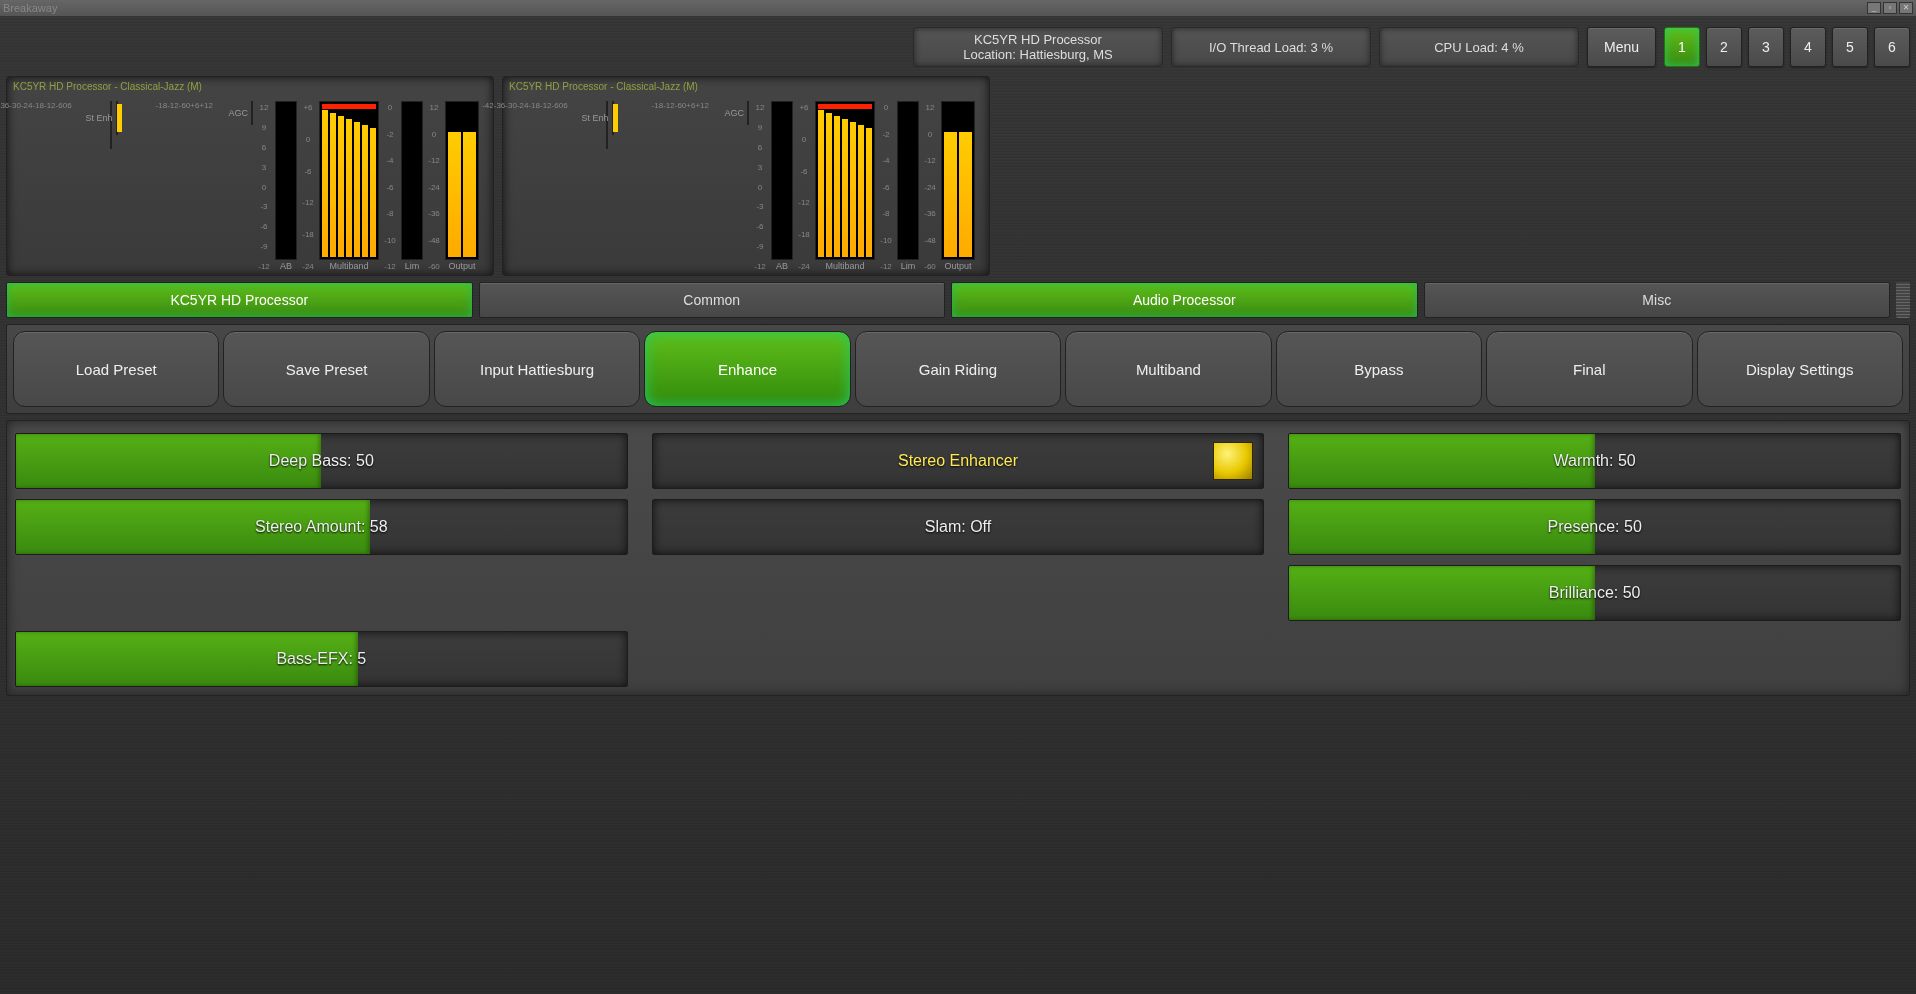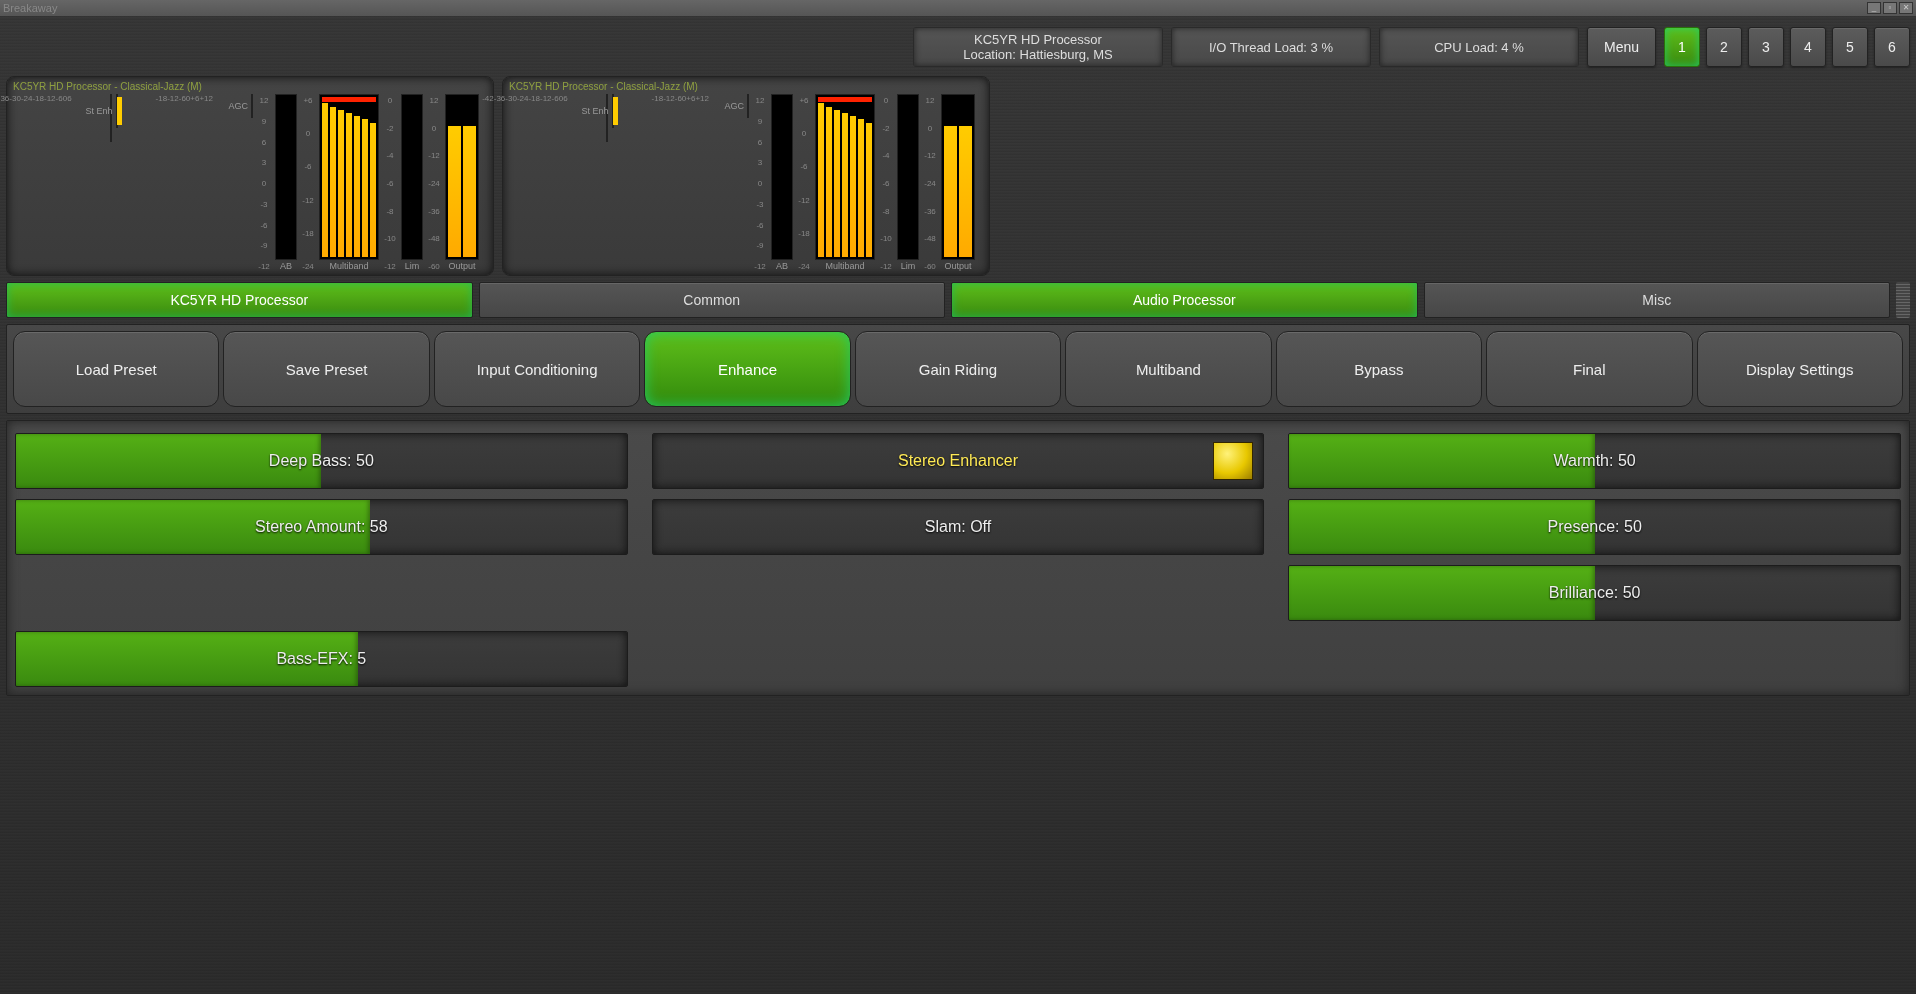--- a/index.html
+++ b/index.html
@@ -46,25 +46,25 @@
     background:linear-gradient(#5fbf1a,#3a8a0f); color:#fff;
     box-shadow:inset 0 0 8px #2c6; border:1px solid #2a6f0a;
   }
   
   .meters-row{
     display:flex; gap:8px; margin:0 6px 6px 6px; height:200px;
   }
   .meter-panel{
     flex:0 0 488px;
     background:linear-gradient(#444,#3a3a3a);
-    border:1px solid #222; border-radius:8px;
+    border:1px solid #222; border-radius:3px;
     padding:4px 6px 2px 6px;
     box-shadow:inset 0 0 10px #111;
     display:flex; flex-direction:column;
-    font-size:10px; color:#9c8;
+    font-size:10px; color:#9c8;gap:7px;
   }
   .panel-title{font-size:10px;color:#8fa040;margin-bottom:2px;}
   .panel-body{flex:1;display:flex;gap:4px;}
   .pb-left{width:240px;display:flex;flex-direction:row;gap:2px;justify-content:flex-end;}
   .hmeter{position:relative;background:#000;border:1px solid #222;display:flex;align-items:center;}
   .hmeter .lbl{position:absolute;left:-34px;font-size:9px;color:#999;width:30px;text-align:right;}
   .scale-row{height:10px;font-size:8px;color:#888;display:flex;justify-content:space-between;padding:0 2px;}
   .input-meter{height:48px;margin-left:34px;overflow:hidden;}
   .rainbow{height:100%;width:80%;background:linear-gradient(90deg,#00a 0%,#06f 15%,#0cf 30%,#0f8 45%,#3f0 60%,#cf0 75%,#ff0 88%,#fa0 100%);}
   .vbar-mark{position:absolute;top:0;bottom:0;width:3px;background:#ff0;}
@@ -418,21 +418,21 @@
     <div class="main-tab active">KC5YR HD Processor</div>
     <div class="main-tab">Common</div>
     <div class="main-tab active">Audio Processor</div>
     <div class="main-tab">Misc</div>
     <div class="handle"></div>
   </div>
 
 <div class="sub-tabs" id="sub-tabs">
     <div class="sub-tab">Load Preset</div>
     <div class="sub-tab">Save Preset</div>
-    <div class="sub-tab">Input Conditioning</div>
+    <div class="sub-tab">Input Hattiesburg</div>
     <div class="sub-tab active">Enhance</div>
     <div class="sub-tab">Gain Riding</div>
     <div class="sub-tab">Multiband</div>
     <div class="sub-tab">Bypass</div>
     <div class="sub-tab">Final</div>
     <div class="sub-tab">Display Settings</div>
   </div>
 
 <div class="slider-area" id="slider-area">
     <div class="slider">

